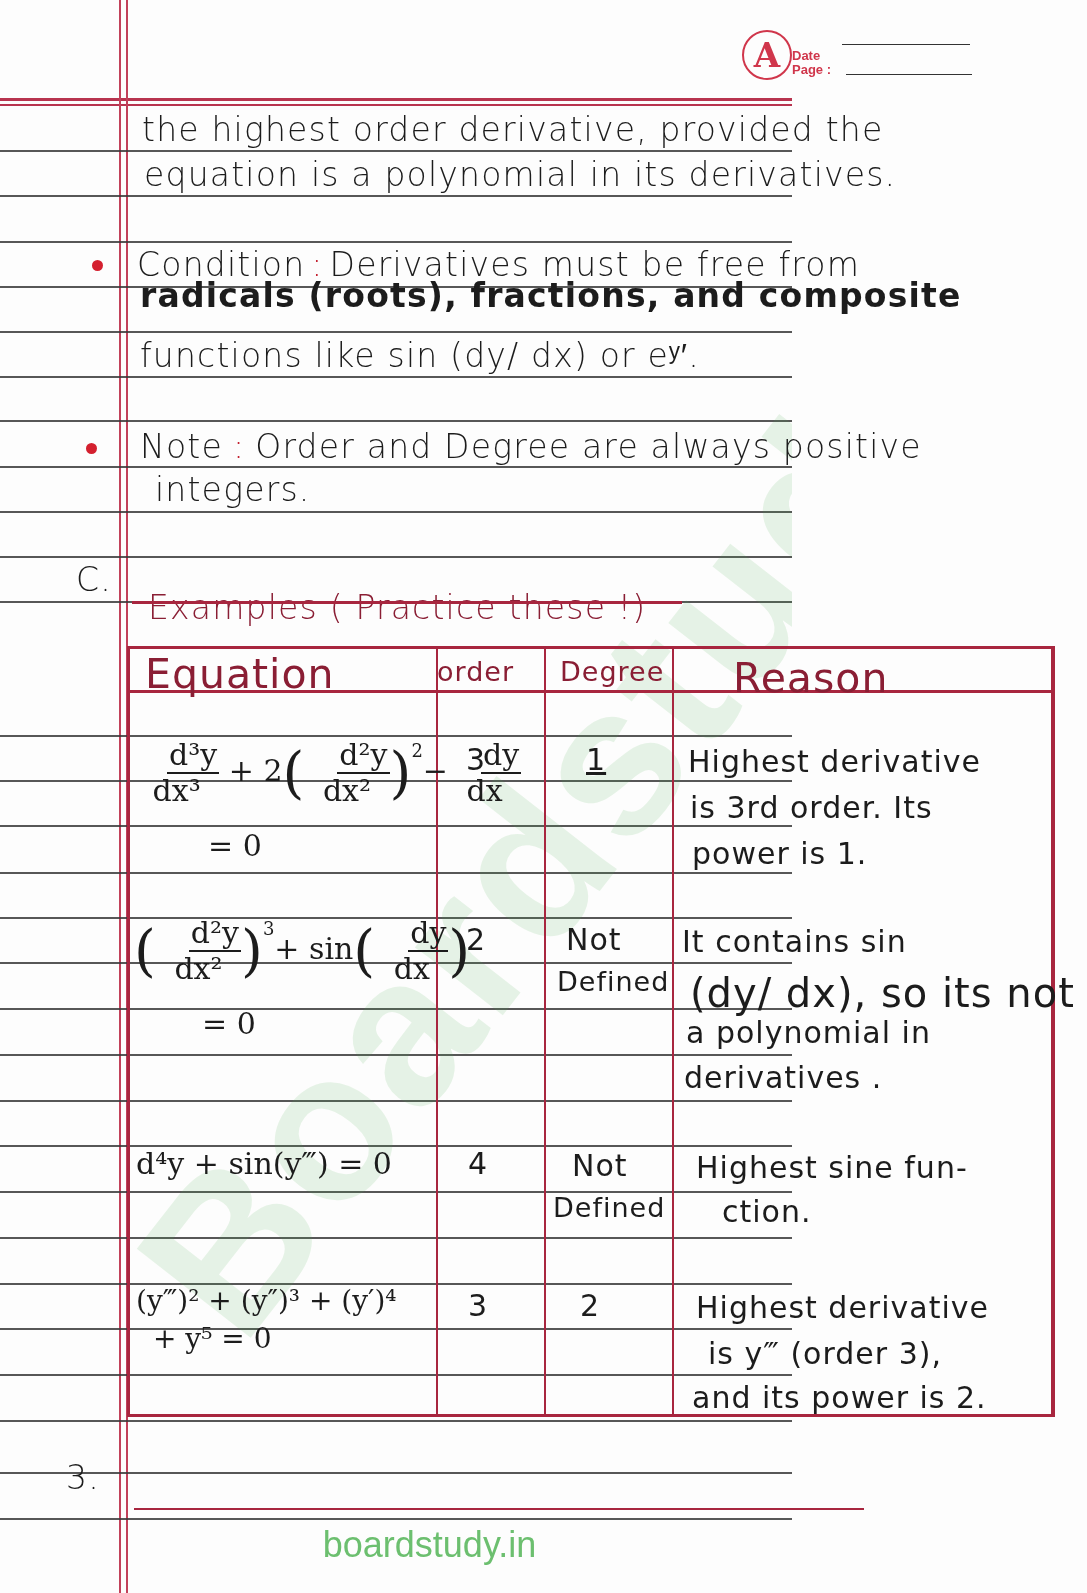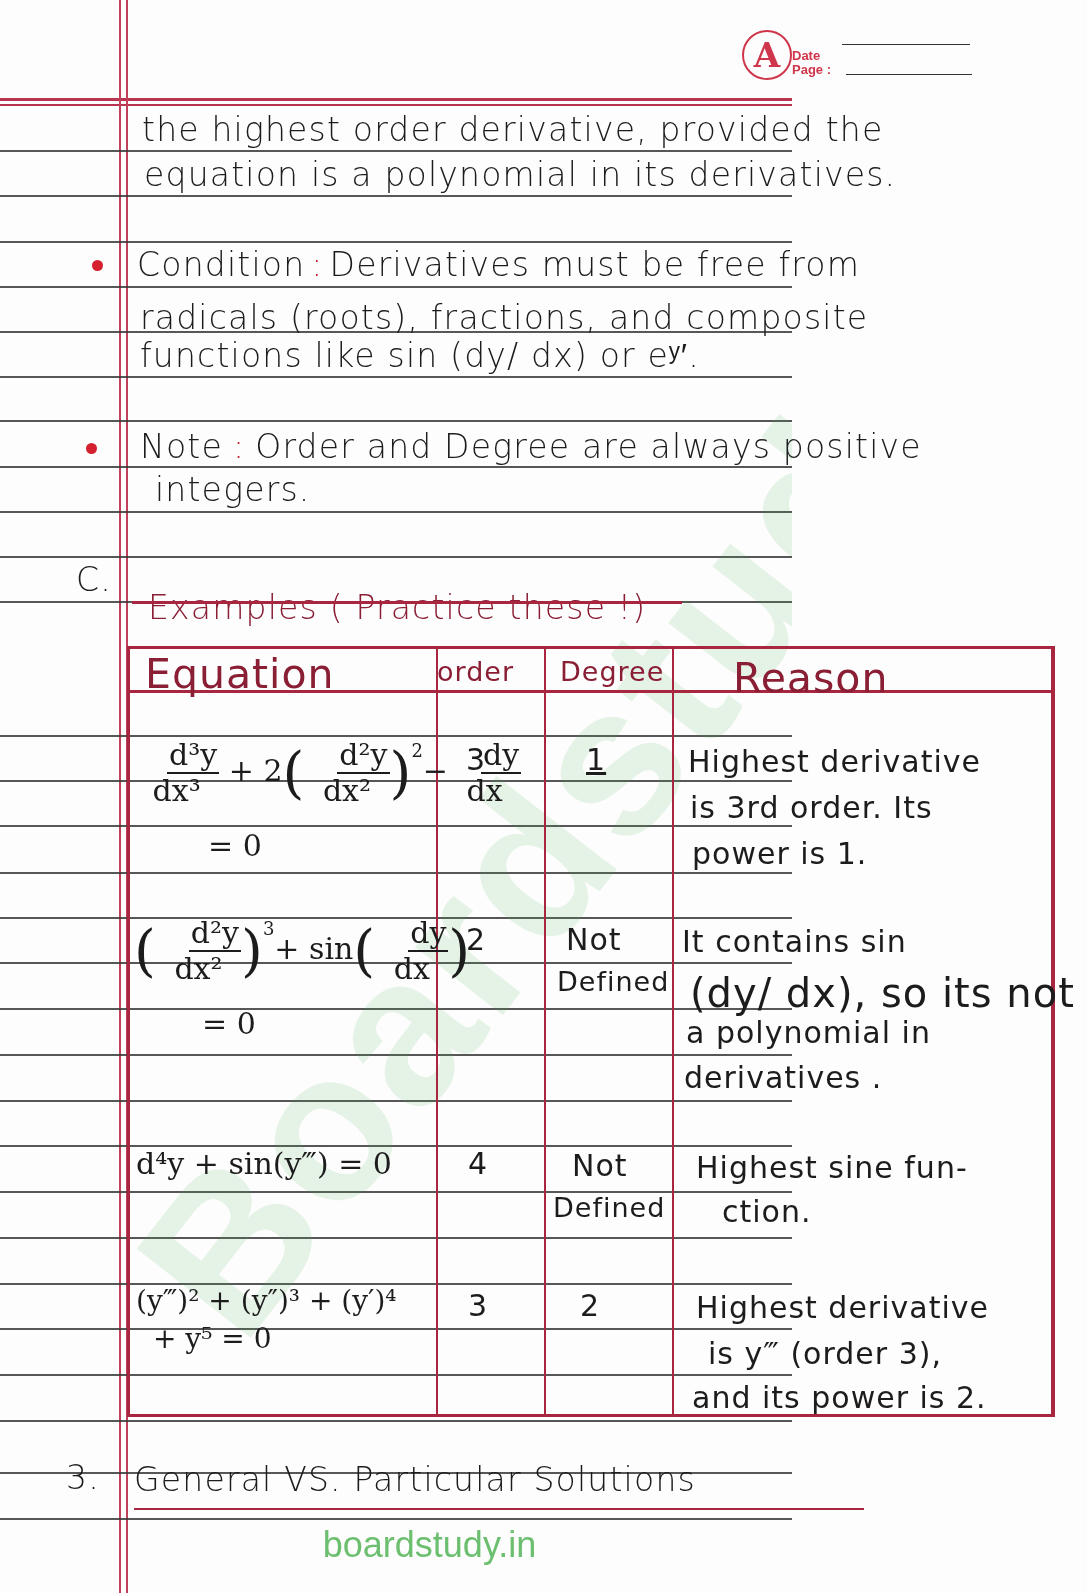--- a/index.html
+++ b/index.html
@@ -128,21 +128,21 @@
     <div class="stamp-line" style="left:104px; top:46px; width:126px;"></div>
   </div>
 
   <div class="hw" style="left:142px; top:110px;">the highest order derivative, provided the</div>
   <div class="hw" style="left:144px; top:155px;">equation is a polynomial in its derivatives.</div>
 
   <div class="bullet" style="left:92px; top:260px;"></div>
   <div class="hw" style="left:137px; top:245px;">
     <span>Condition</span><span class="colon-red" style="margin:0 6px;">:</span><span>Derivatives must be free from</span>
   </div>
-  <div class="hw" style="left:140px; top:298px;">radicals (roots), fractions, and composite</div>
+  <div class="hw" style="left:140px; top:276px;font-weight:bold;">radicals (roots), fractions, and composite</div>
   <div class="hw" style="left:140px; top:336px;">functions like sin (dy/ dx) or  eʸ′.</div>
 
   <div class="bullet" style="left:86px; top:443px;"></div>
   <div class="hw" style="left:140px; top:427px;">
     <span>Note</span><span class="colon-red" style="margin:0 10px;">:</span><span>Order and Degree are always positive</span>
   </div>
   <div class="hw" style="left:155px; top:470px;">integers.</div>
 
   <div class="hw" style="left:76px; top:560px;">C.</div>
   <div class="hw red" style="left:148px; top:560px;margin-top:28px;">Examples ( Practice these !)</div>
@@ -206,17 +206,16 @@
 
   <div class="math" style="left:136px; top:1284px; font-size:28px;">(y‴)² + (y″)³ + (y′)⁴</div>
   <div class="math" style="left:145px; top:1322px; font-size:28px;margin-left:8px;">+ y⁵ = 0</div>
   <div class="cell-text" style="left:468px; top:1288px;">3</div>
   <div class="cell-text" style="left:580px; top:1288px;">2</div>
   <div class="cell-text" style="left:696px; top:1290px;">Highest derivative</div>
   <div class="cell-text" style="left:708px; top:1336px;">is y‴ (order 3),</div>
   <div class="cell-text" style="left:692px; top:1380px;">and its power is 2.</div>
 
   <div class="hw" style="left:66px; top:1458px;">3.</div>
-  <div class="hw" style="left:134px; top:1460px;">General VS. Particular Solutions</div>
   <div class="underline-red" style="left:134px; top:1508px; width:730px; height:2px;"></div>
 
   <div class="footer-url">boardstudy.in</div>
 </div>
 
 </body></html>

